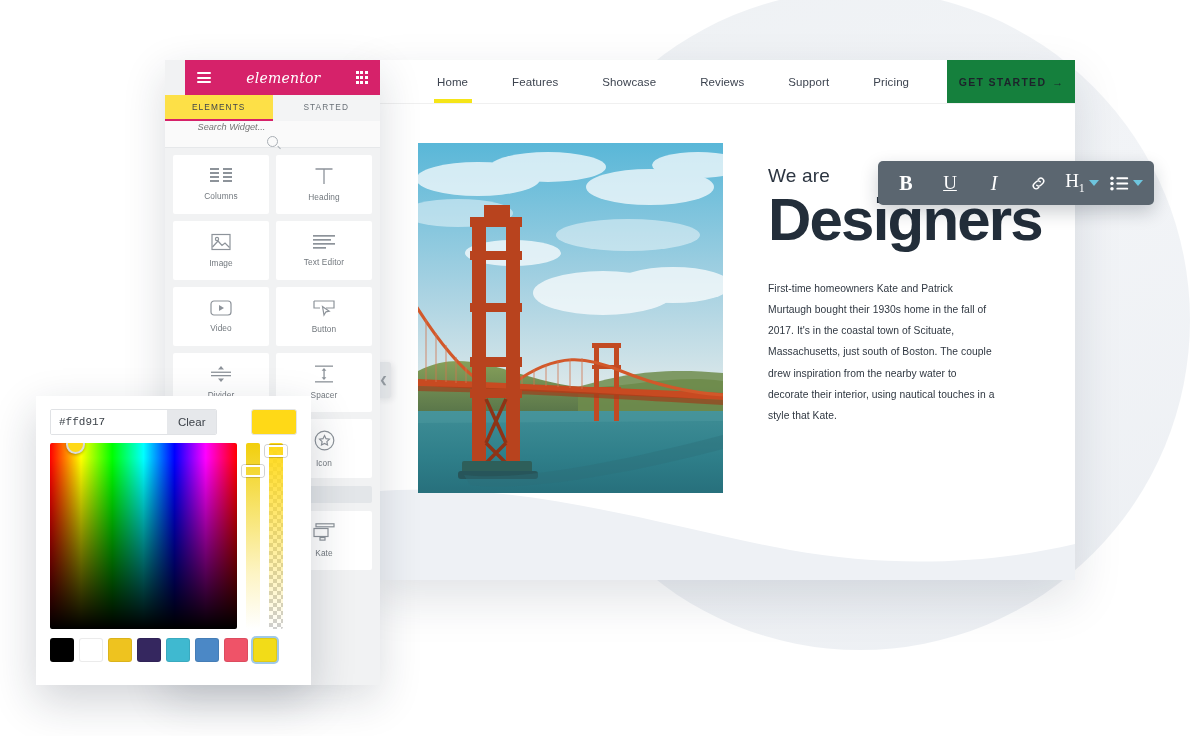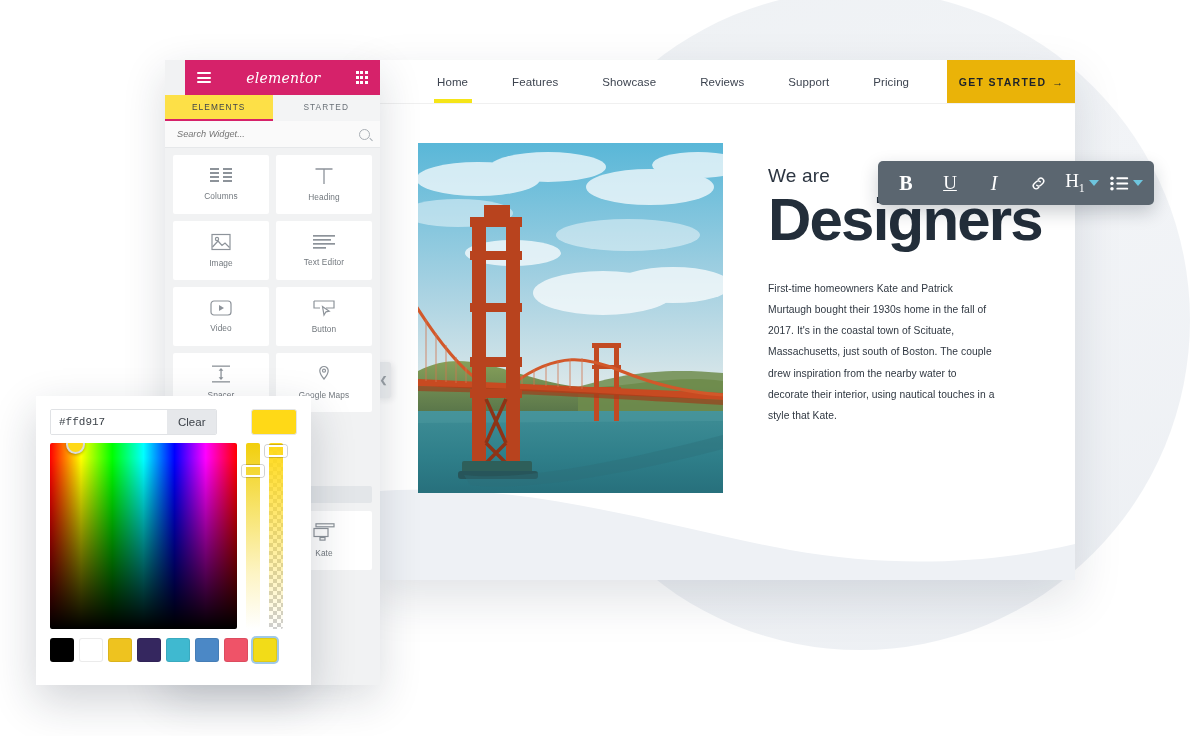--- a/index.html
+++ b/index.html
@@ -112,21 +112,21 @@
   .tabs{display:flex;height:26px;background:#fff;}
   .tab{
     flex:1;display:flex;align-items:center;justify-content:center;
     font-size:8.3px;letter-spacing:1.1px;color:#6a7178;cursor:pointer;
     border-bottom:2px solid transparent;background:#f3f4f5;
   }
   .tab.active{color:#3f444b;background:#fde047;border-bottom-color:#d6226a;}
 
   .searchbar{
     height:26px;background:#fafafa;border-bottom:1px solid #e6e8ea;
-    display:flex;align-items:center;padding:0 10px;justify-content:space-between;
+    display:flex;align-items:center;padding:0 10px;justify-content:space-between;flex-direction:column;
   }
   .searchbar input{
     border:0;outline:0;background:transparent;font-size:9.2px;color:#9aa0a6;
     font-style:italic;font-family:"Liberation Sans",sans-serif;width:150px;
   }
   .mag{width:9px;height:9px;border:1.3px solid #a9afb5;border-radius:50%;position:relative;}
   .mag::after{content:"";position:absolute;right:-4px;bottom:-2px;width:4px;height:1.3px;background:#a9afb5;transform:rotate(45deg);}
 
   .widgets{padding:7px 8px 0 8px;display:grid;grid-template-columns:1fr 1fr;gap:7px;}
   .widget{
@@ -218,21 +218,21 @@
 
     <div class="nav">
       <div class="nav-links">
         <div class="nav-link active">Home</div>
         <div class="nav-link">Features</div>
         <div class="nav-link">Showcase</div>
         <div class="nav-link">Reviews</div>
         <div class="nav-link">Support</div>
         <div class="nav-link">Pricing</div>
       </div>
-      <div class="cta" style="background: #eab308;">
+      <div class="cta" style="background: #15803d;">
         <span class="cta-label">GET STARTED</span>
         <span class="cta-arrow">→</span>
       </div>
     </div>
 
     <div class="hero">
       <svg width="305" height="350" viewBox="0 0 305 350">
         <defs>
           <linearGradient id="sky" x1="0" y1="0" x2="0" y2="1">
             <stop offset="0%" stop-color="#59b7d8"></stop>
@@ -454,20 +454,31 @@
 
       <div class="widget">
         <svg class="wi" width="22" height="17" viewBox="0 0 22 17" fill="none" stroke="currentColor" stroke-width="1.2">
           <path d="M1 1h20v7H13"></path>
             <path d="M1 1v7h6"></path>
           <path d="M9.5 6.5l1.5 8.5 2-3.2 3.2-.6z" fill="#fff"></path>
         </svg>
         <span>Button</span>
       </div>
 
+      <div class="widget">
+        <svg class="wi" width="22" height="18" viewBox="0 0 22 18">
+          <g fill="currentColor">
+            <path d="M11 1l3 3.4H8z"></path>
+              <rect x="1" y="6.6" width="20" height="1.3"></rect>
+            <rect x="1" y="10" width="20" height="1.3"></rect>
+              <path d="M11 17l3-3.4H8z"></path>
+          </g>
+        </svg>
+        <span>Divider</span>
+      </div>
 
       <div class="widget">
         <svg class="wi" width="20" height="18" viewBox="0 0 20 18">
           <g fill="currentColor">
             <rect x="1" y="0.5" width="18" height="1.3"></rect>
               <rect x="1" y="16.2" width="18" height="1.3"></rect>
             <rect x="9.4" y="4" width="1.3" height="10"></rect>
             <path d="M10 3l2.4 2.8H7.6z"></path>
               <path d="M10 15l2.4-2.8H7.6z"></path>
           </g>

